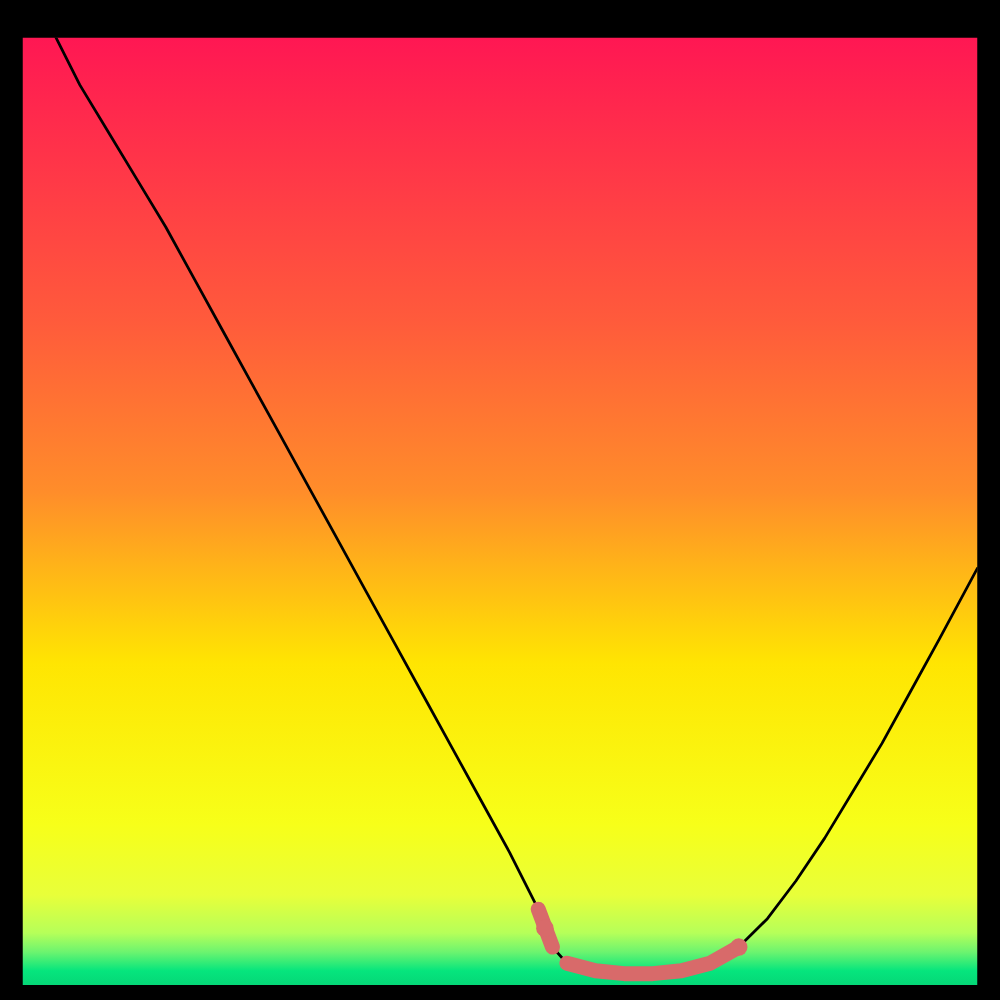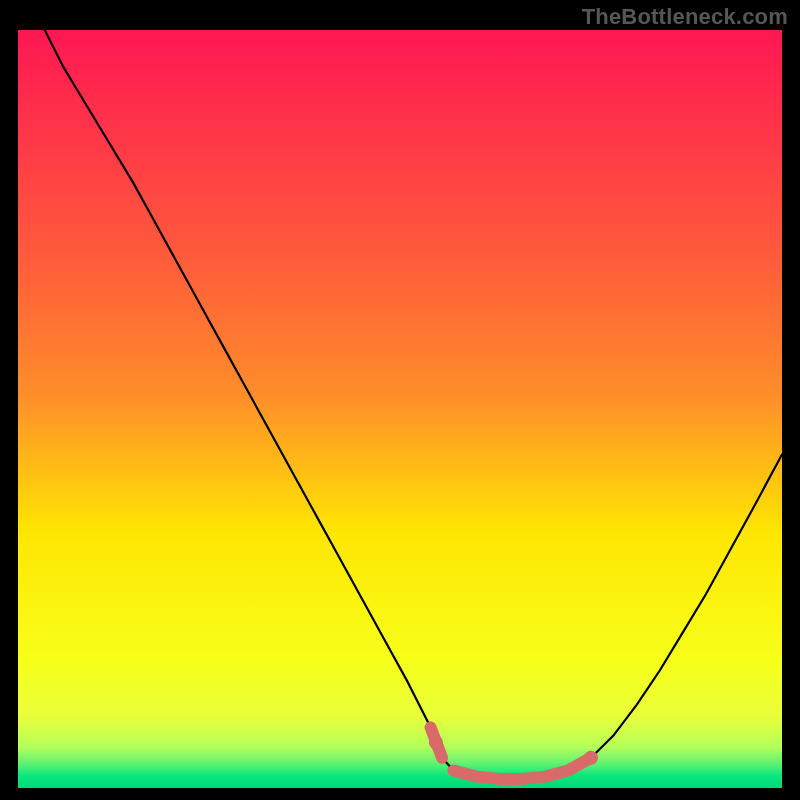--- a/index.html
+++ b/index.html
@@ -26,21 +26,20 @@
     top: 30px;
     width: 764px;
     height: 758px;
   }
   svg { display: block; }
 </style>
 </head>
 <body>
 <div class="frame">
 
-  <div class="attribution">TheBottleneck.com</div>
 
   <div class="plot">
     <svg id="chart-svg" width="764" height="758" viewBox="0 0 764 758">
         <defs>
           <linearGradient id="bg" x1="0" y1="0" x2="0" y2="1">
             <stop offset="0" stop-color="#ff1753"></stop>
             <stop offset="0.3" stop-color="#ff5b3b"></stop>
             <stop offset="0.48" stop-color="#ff8d2a"></stop>
             <stop offset="0.66" stop-color="#ffe502"></stop>
             <stop offset="0.83" stop-color="#f7ff19"></stop>

